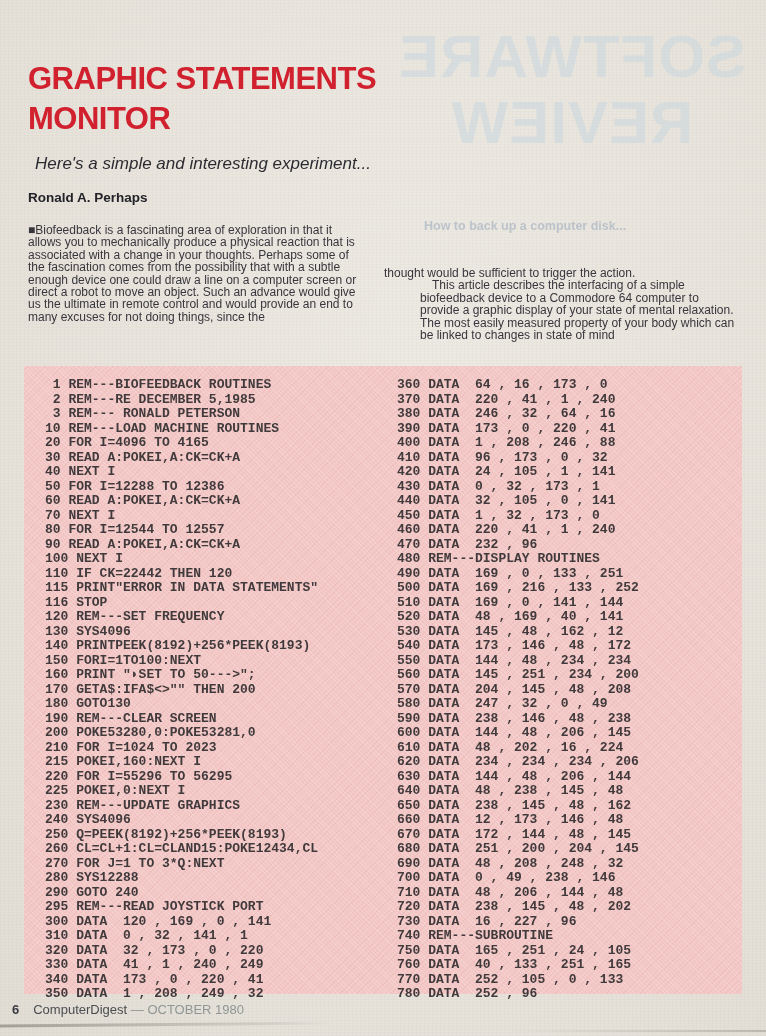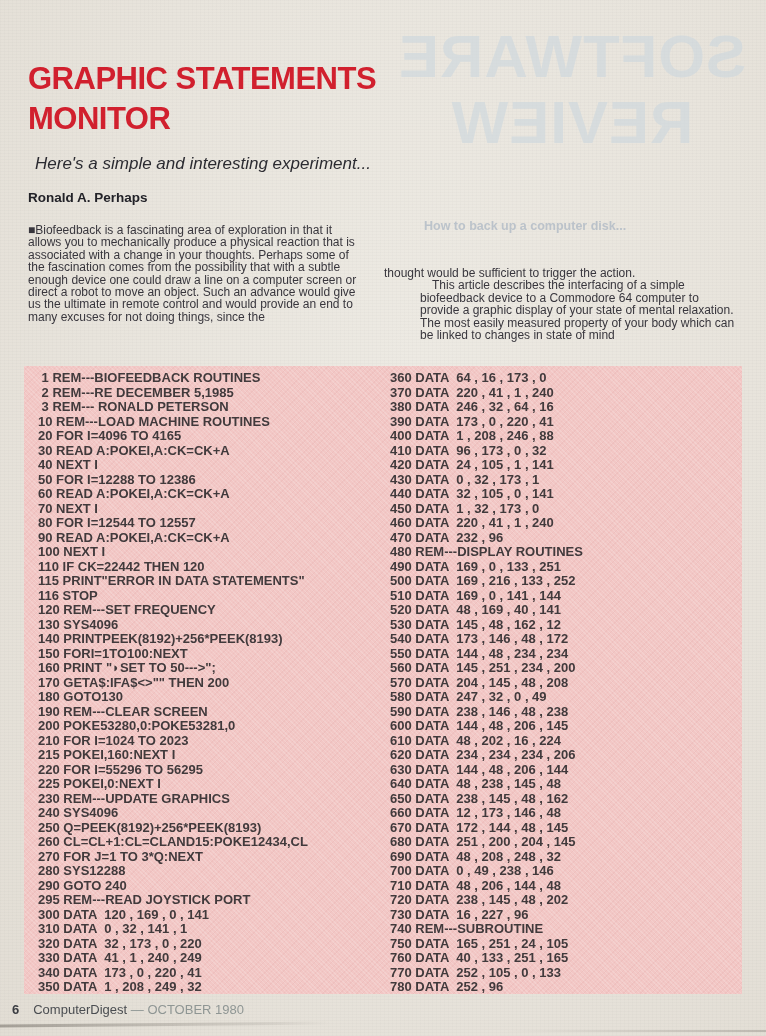--- a/index.html
+++ b/index.html
@@ -54,23 +54,23 @@
   .col p{margin:0;}
   .col p.indent{text-indent:12px;margin-left:36px;}
   .listing{
     position:absolute;left:24px;top:366px;width:718px;height:628px;
     background-color:#f2c7c5;
     background-image:
       repeating-linear-gradient(45deg, rgba(255,255,255,0.16) 0 1px, transparent 1px 3px),
       repeating-linear-gradient(-45deg, rgba(205,125,125,0.10) 0 1px, transparent 1px 4px);
   }
   .listing pre{
-    position:absolute;top:5px;margin:0;
+    position:absolute;top:5px;margin:7px;
     white-space:pre;
-    font-family:Liberation Sans, sans-serif;
+    font-family:Liberation Mono, monospace;
     font-weight:bold;
     font-size:13px;line-height:14.5px;
     color:#413a3c;
   }
   .listing pre.code-left{left:14px;}
   .listing pre.code-right{left:366px;}
   .footer{
     position:absolute;left:12px;top:1002px;
     font-size:13px;color:#45474c;
   }

